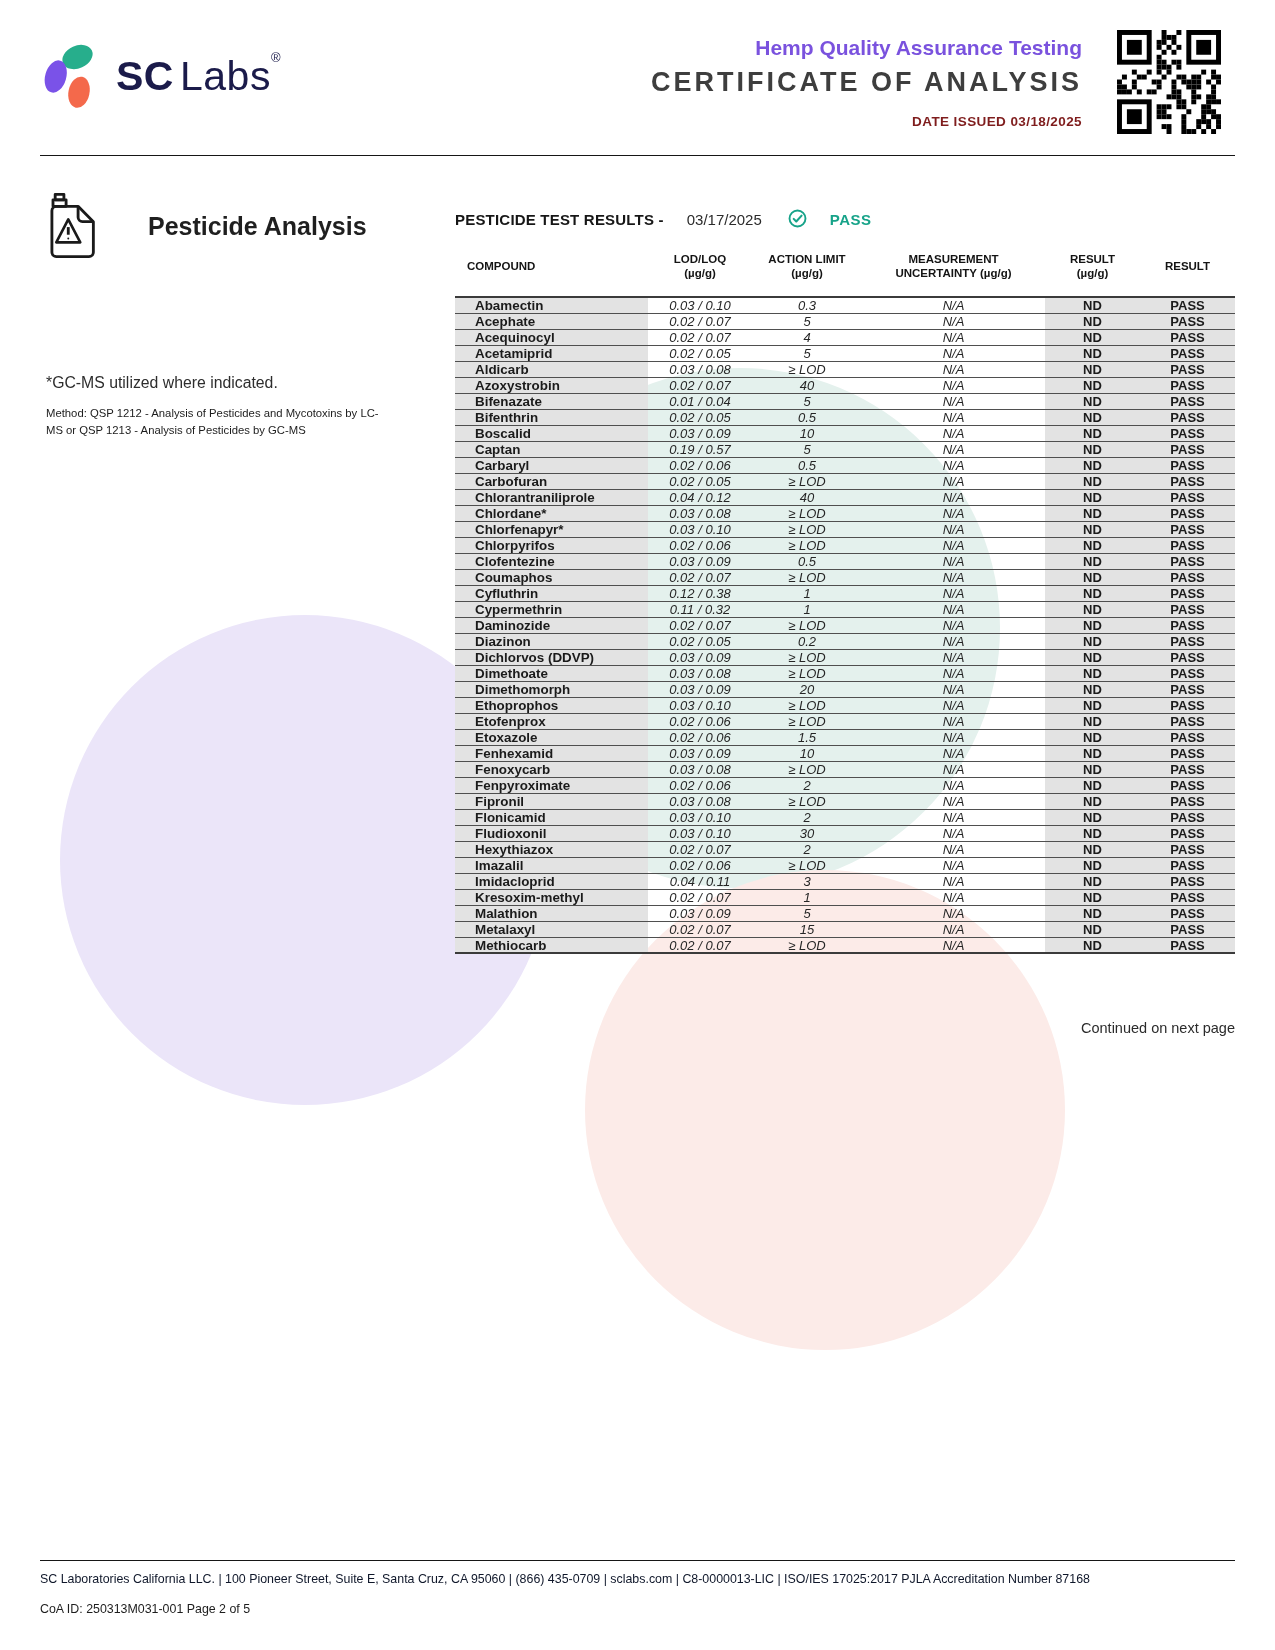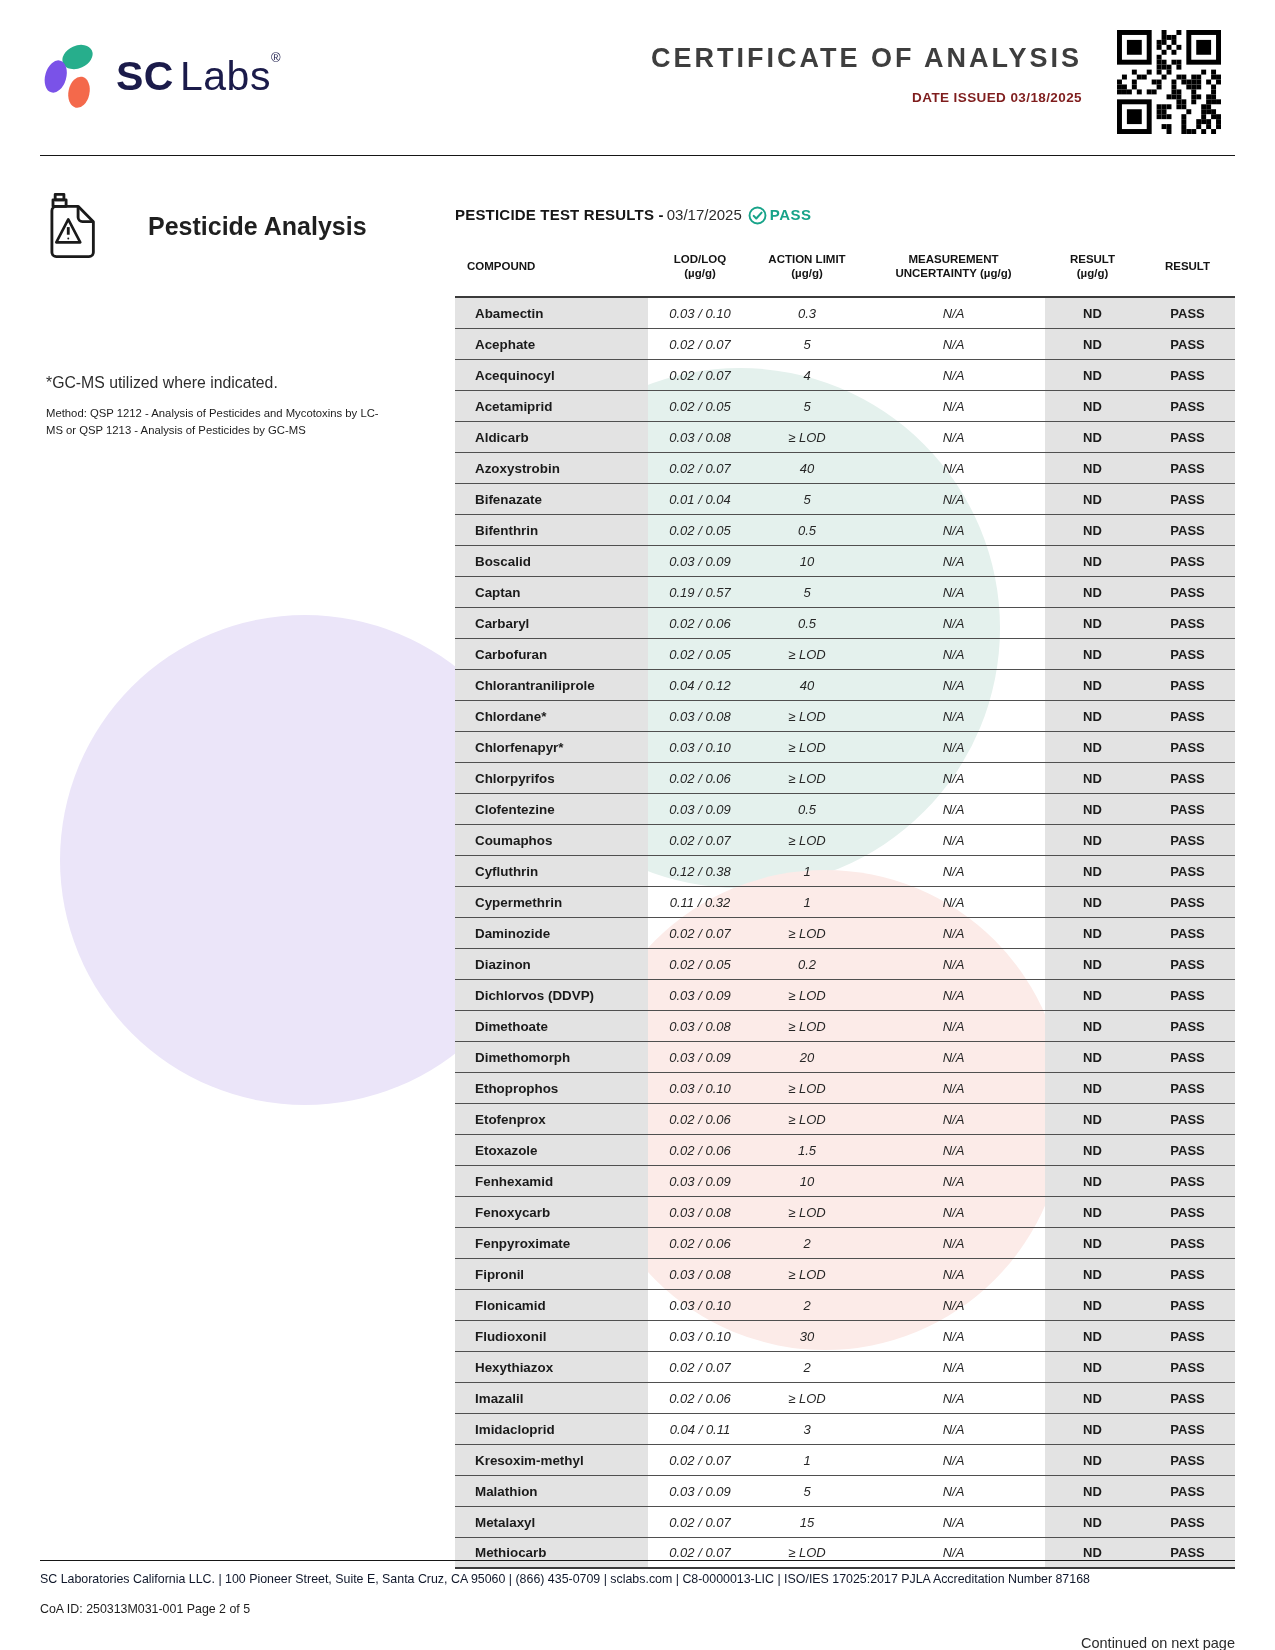--- a/index.html
+++ b/index.html
@@ -28,30 +28,30 @@
   
   .sec-head{left:46px;top:190px;display:flex;align-items:center;gap:40px;}
   .sec-head h1{margin:0;font-size:25px;font-weight:700;color:#1f1f1f;}
   .desc{left:46px;top:256px;width:396px;font-size:15.8px;line-height:23.5px;color:#2d2d2d;}
   .note{left:46px;top:358px;width:396px;font-size:15.8px;color:#2d2d2d;}
   .method{left:46px;top:394px;width:340px;font-size:11.3px;line-height:17px;color:#1c1c1c;}
   .method b{font-weight:400;}
 
   
   .table-area{left:455px;top:206px;width:780px;}
-  .results-title{display:flex;align-items:flex-start;gap:3px;font-size:15px;height:22px;margin-bottom:8px;}
+  .results-title{display:flex;align-items:flex-end;gap:23px;font-size:15px;height:22px;margin-bottom:8px;}
   .rt-bold{font-weight:700;color:#161616;letter-spacing:0.2px;}
   .rt-date{color:#2b2b2b;}
   .pass-label{font-weight:700;color:#17a389;letter-spacing:0.5px;}
   .check{width:19px;height:19px;margin-left:3px;}
   .thead{display:flex;align-items:center;height:60px;}
   .th{box-sizing:border-box;font-weight:700;font-size:11.5px;line-height:14.5px;text-align:center;color:#141414;}
   .th.c0{text-align:left;padding-left:12px;}
   .tbody{border-top:2px solid #3b3b3b;}
-  .t-row{display:flex;height:31px;border-bottom:1px solid #4f4f4f;box-sizing:border-box;}
+  .t-row{display:flex;height:16px;border-bottom:1px solid #4f4f4f;box-sizing:border-box;}
   .t-row:last-child{border-bottom:2px solid #3b3b3b;}
   .td{box-sizing:border-box;display:flex;align-items:center;justify-content:center;font-size:13px;color:#1b1b1b;}
   .c0{width:193px;}
   .td.c0{justify-content:flex-start;padding-left:20px;font-weight:700;font-size:13.4px;}
   .c1{width:104px;}.c2{width:110px;}.c3{width:183px;}.c4{width:95px;}.c5{width:95px;}
   .gray{background:#e3e3e3;}
   .ital{font-style:italic;color:#262626;}
   .res{font-weight:700;}
   .continued{margin-top:66px;text-align:right;font-size:14.5px;color:#2b2b2b;}
 
@@ -71,20 +71,21 @@
   <div class="layer logo">
     <svg width="60" height="78" viewBox="0 0 80 100">
       <ellipse cx="50" cy="26" rx="21" ry="15" transform="rotate(-24 50 26)" fill="#27ae8c"></ellipse>
       <ellipse cx="21" cy="52" rx="14" ry="22" transform="rotate(16 21 52)" fill="#7a52e8"></ellipse>
       <ellipse cx="52" cy="73" rx="14" ry="21" transform="rotate(12 52 73)" fill="#f4694b"></ellipse>
     </svg>
     <div class="logo-text"><span class="sc">SC</span><span class="labs">Labs</span><sup>®</sup></div>
   </div>
 
   <div class="layer header-right">
+    <div class="program">Hemp Quality Assurance Testing</div>
     <div class="doc-title">CERTIFICATE OF ANALYSIS</div>
     <div class="date-issued">DATE ISSUED 03/18/2025</div>
   </div>
 
   <svg class="layer qr" id="qr" viewBox="0 0 105 105">
       <rect width="105" height="105" fill="#fff"></rect>
       <g fill="#000">
         <rect x="45" y="0" width="5" height="5"></rect>
         <rect x="60" y="0" width="5" height="5"></rect>
         <rect x="45" y="5" width="5" height="5"></rect>

